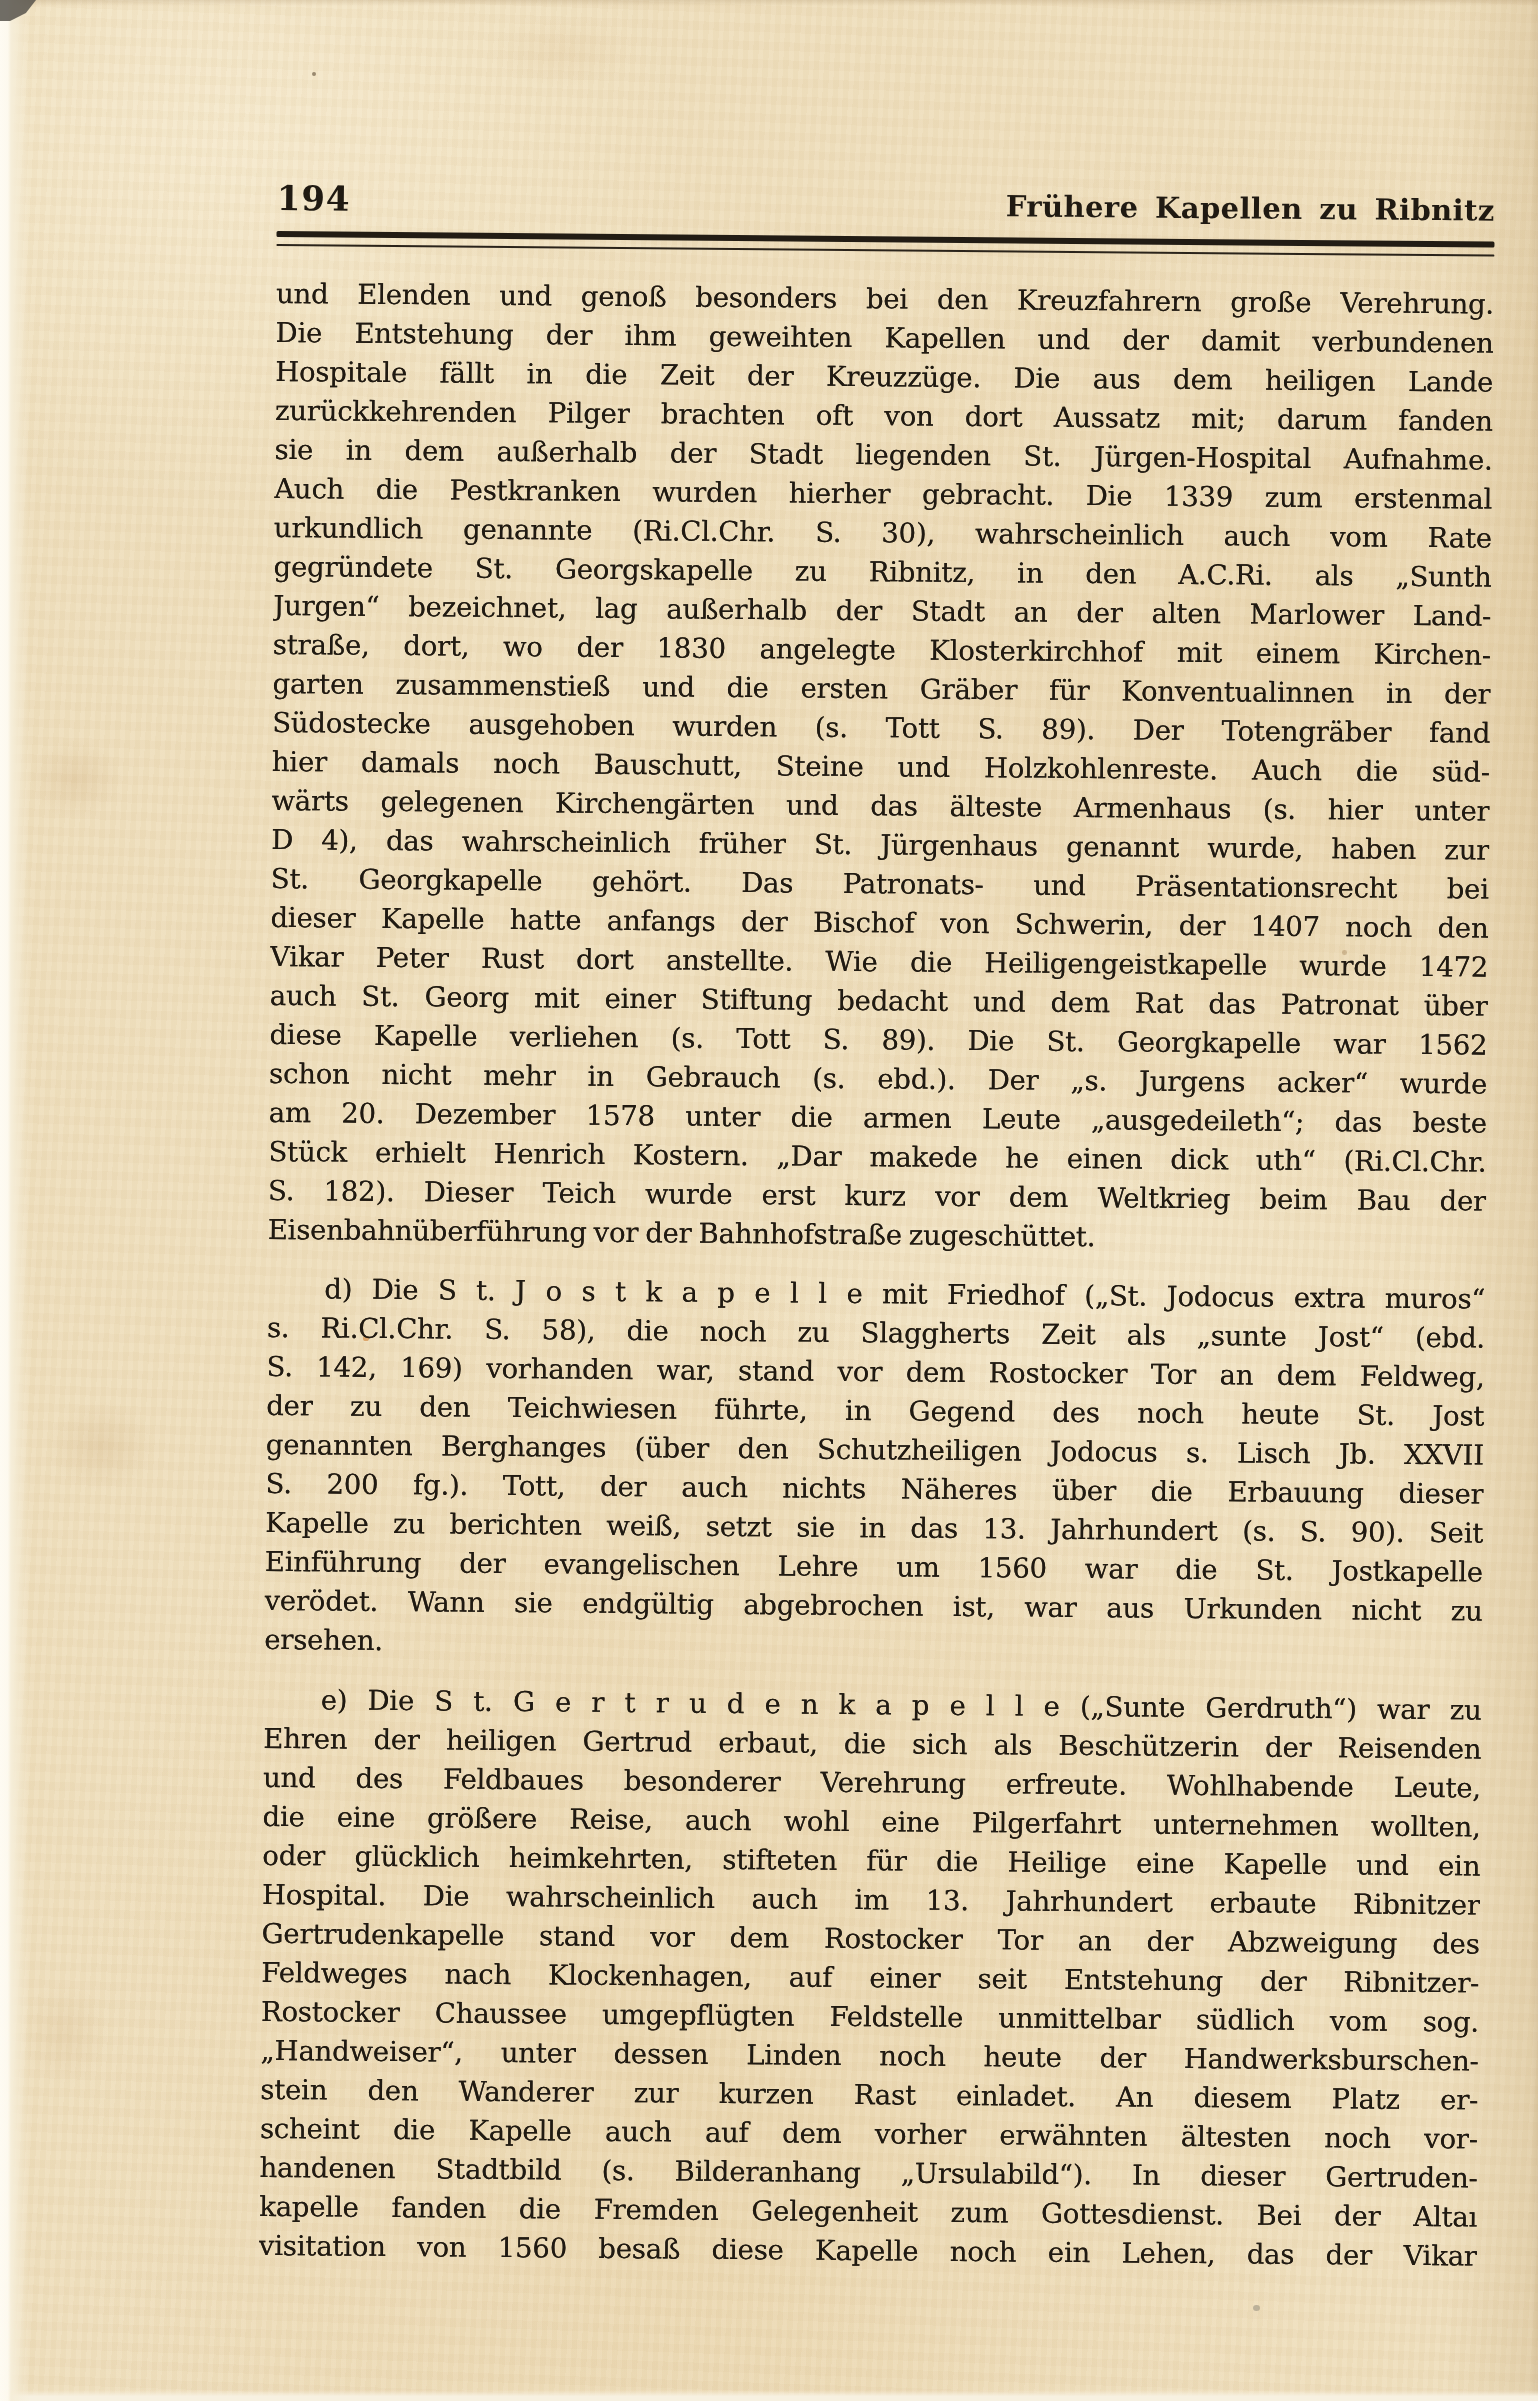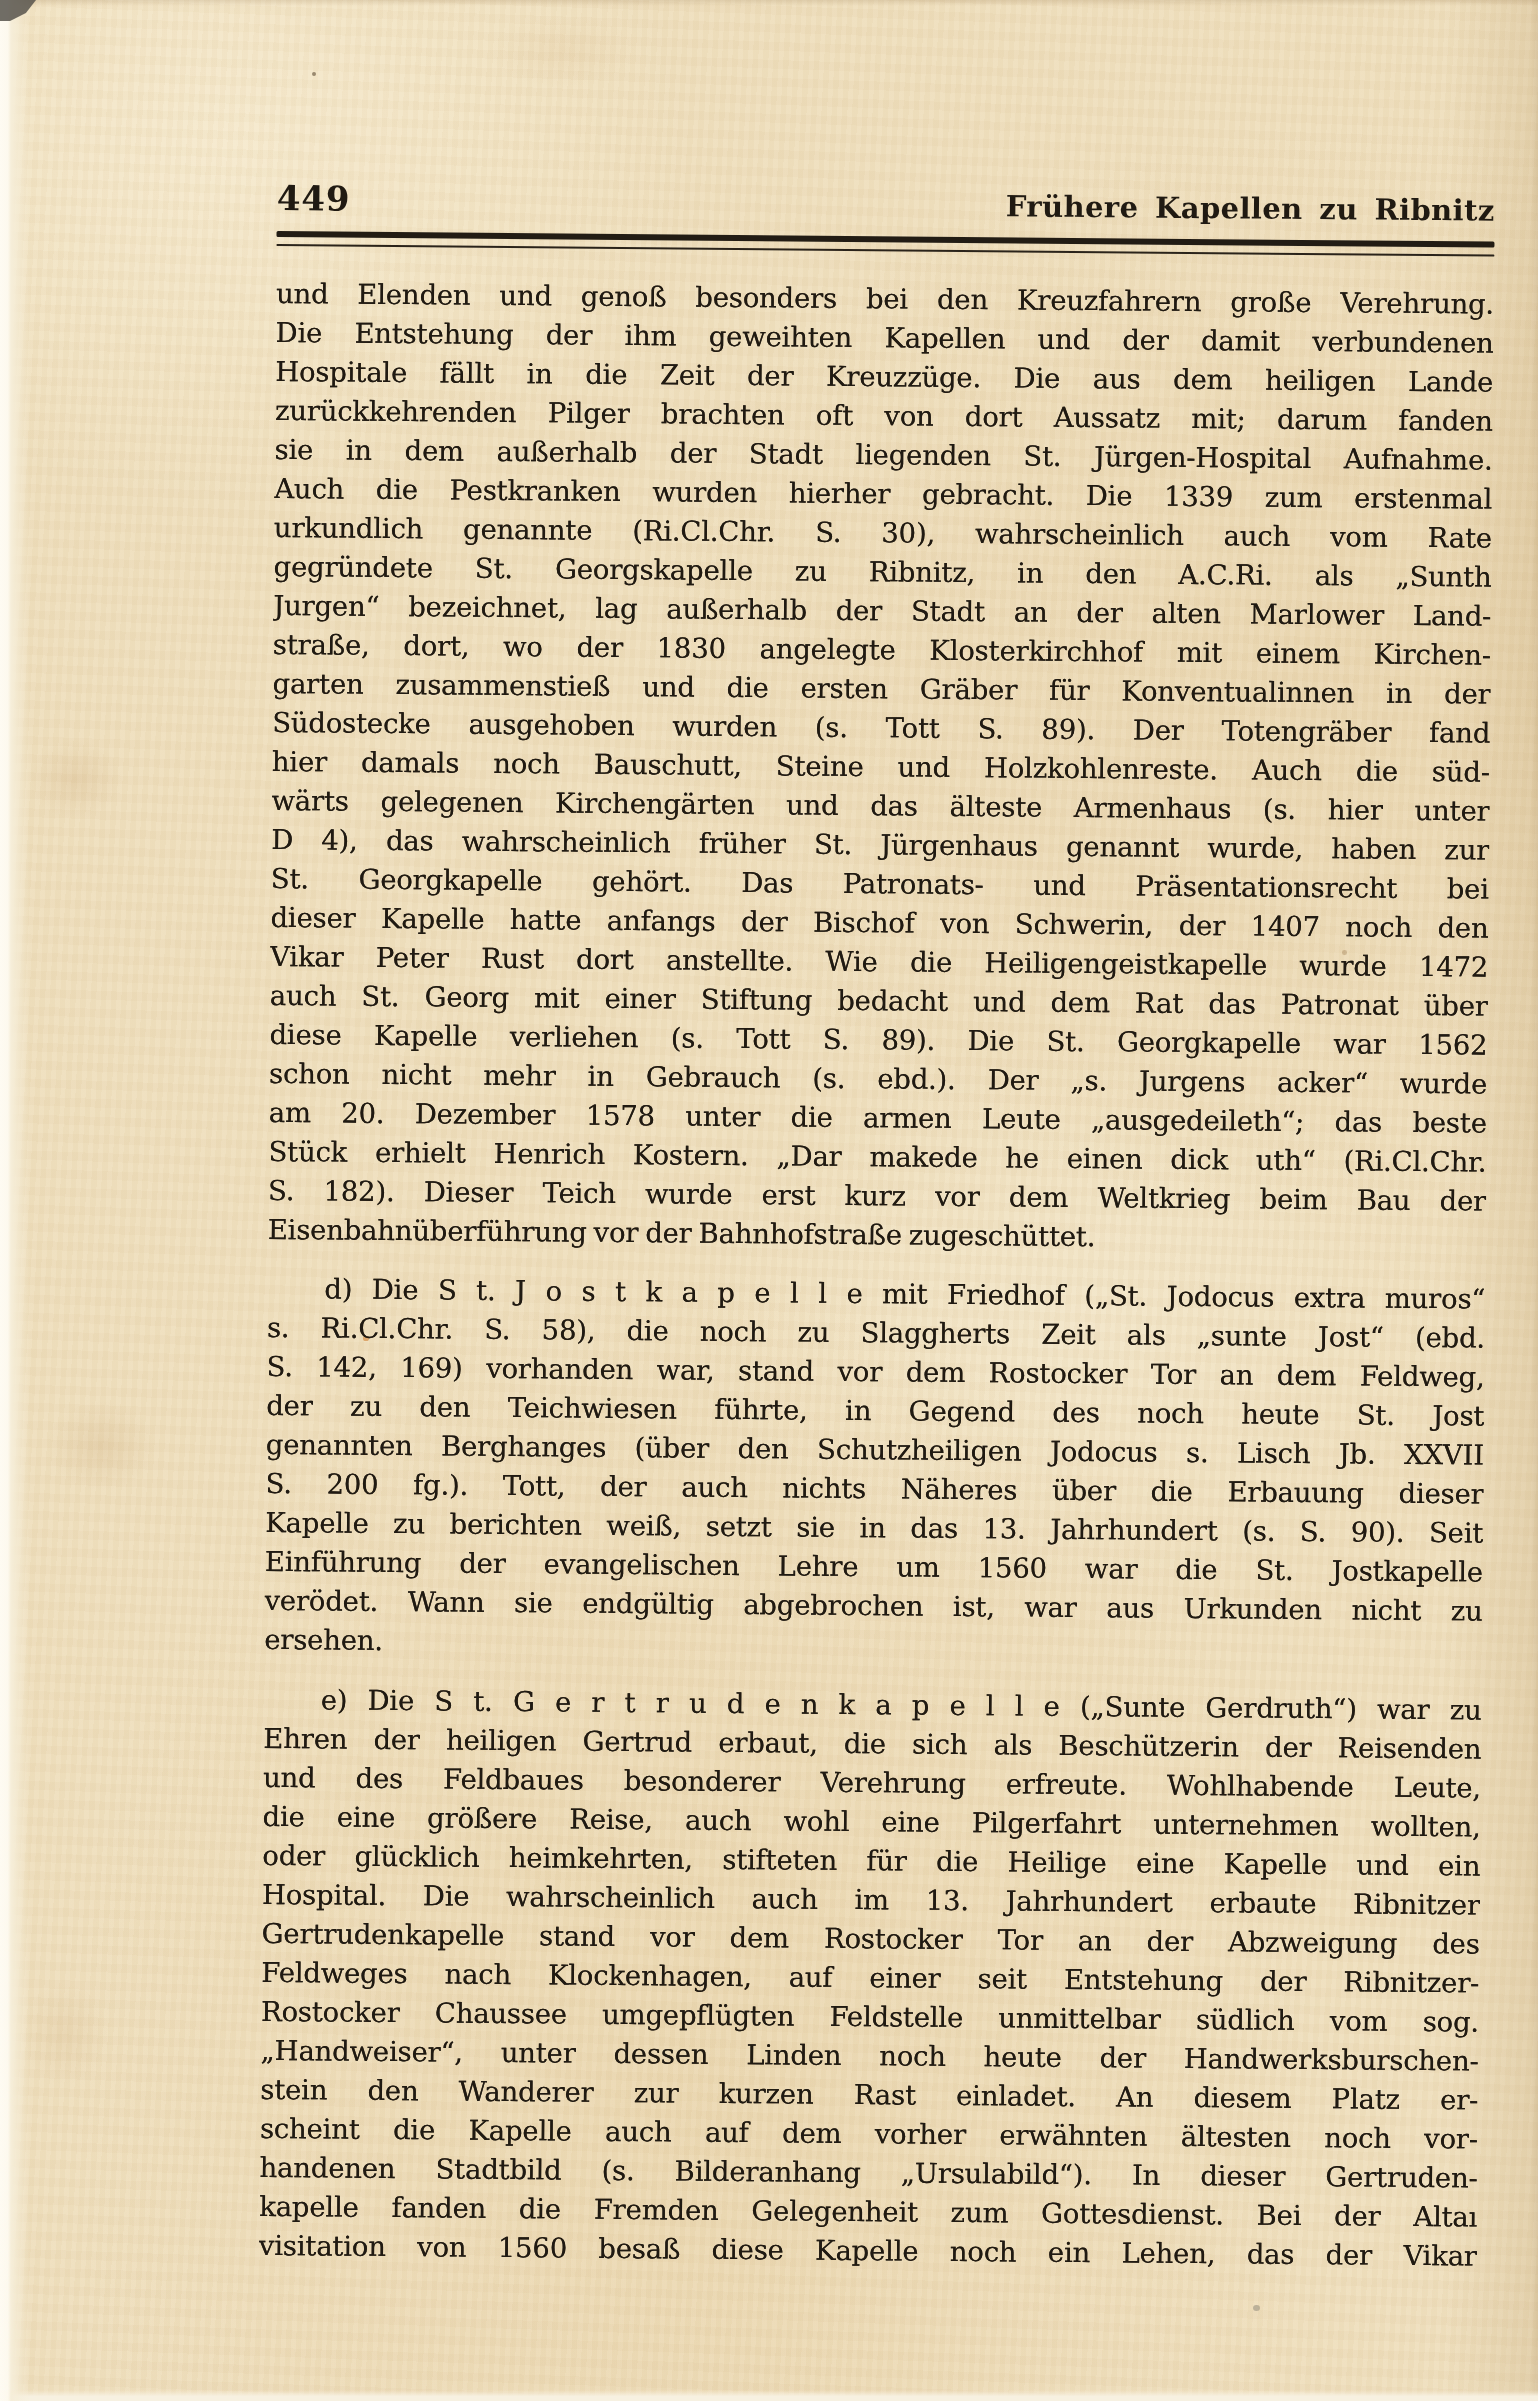--- a/index.html
+++ b/index.html
@@ -102,21 +102,21 @@
 <div class="stain stain-3"></div>
 <div class="stain stain-4"></div>
 <div class="stain stain-5"></div>
 <div class="speck speck-1"></div>
 <div class="speck speck-2"></div>
 <div class="speck speck-3"></div>
 <div class="speck speck-4"></div>
 
 <div class="content">
   <div class="page-header">
-    <span class="page-number">449</span>
+    <span class="page-number">194</span>
     <span class="running-title">Frühere Kapellen zu Ribnitz</span>
   </div>
   <div class="rule-thick"></div>
   <div class="rule-thin"></div>
   <div class="body-lines">
       <div class="para">
         <div class="line">und Elenden und genoß besonders bei den Kreuzfahrern große Verehrung.</div>
         <div class="line">Die Entstehung der ihm geweihten Kapellen und der damit verbundenen</div>
         <div class="line">Hospitale fällt in die Zeit der Kreuzzüge.  Die aus dem heiligen Lande</div>
         <div class="line">zurückkehrenden Pilger brachten oft von dort Aussatz mit; darum fanden</div>

